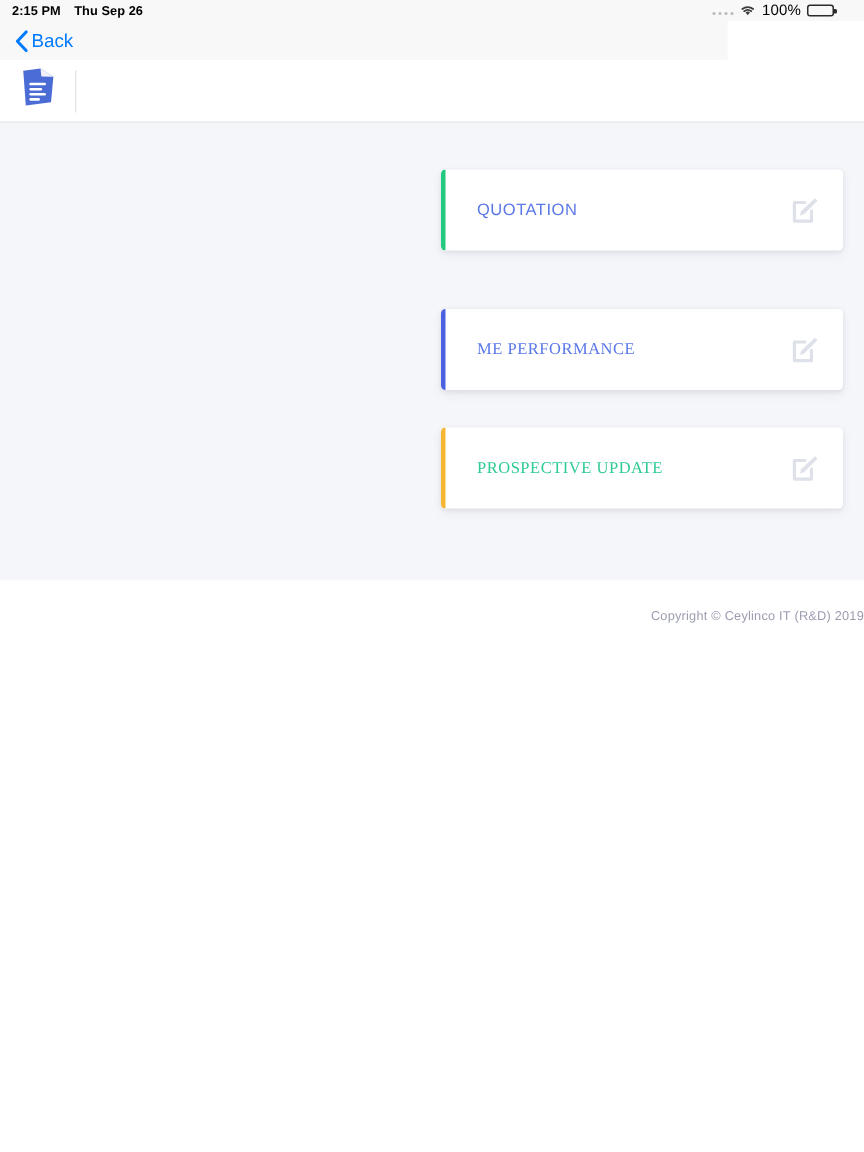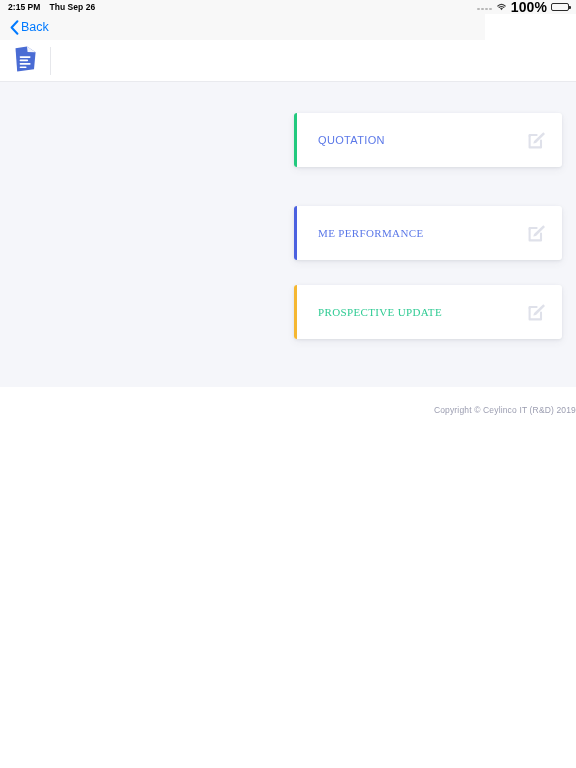--- a/index.html
+++ b/index.html
@@ -23,42 +23,42 @@
   
   .status-bar {
     position: absolute;
     top: 0; left: 0;
     width: 576px;
     height: 14px;
     background: #f8f8f8;
     display: flex;
     align-items: center;
     justify-content: space-between;
-    padding: 0 7px 0 8px;
+    padding: 0 20px 0 8px;
     font-size: 8.5px;
     color: #000000;
     letter-spacing: 0.05px;
     gap: 16px;
   }
   .status-left { display: flex; align-items: center; gap: 9px; }
   .status-right { display: flex; align-items: center; gap: 4px; }
   .status-time { font-weight: 600; }
   .status-date { font-weight: 700; }
 
   .sig-dots { display: flex; align-items: flex-end; gap: 1.5px; height: 6px; }
   .sig-dots i {
     display: block;
     width: 2.5px; height: 2.5px;
     border-radius: 50%;
     background: #b8b8b8;
   }
 
   .wifi-icon { display: block; }
 
-  .battery-pct { font-weight: 700; font-size: 14px; letter-spacing: 0.1px; }
+  .battery-pct { font-weight: 400; font-size: 10px; letter-spacing: 0.1px; }
 
   .battery {
     position: relative;
     width: 18px; height: 8px;
     border: 1px solid #2b2b2b;
     border-radius: 2px;
     padding: 1px;
   }
   .battery::after {
     content: "";

